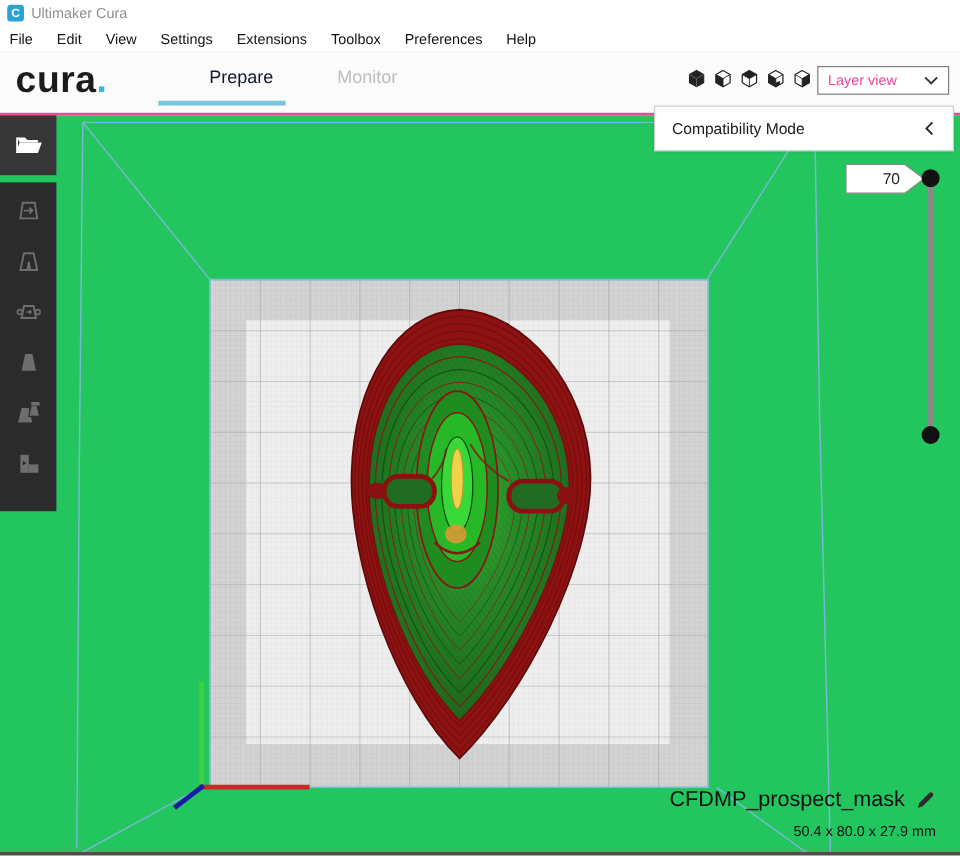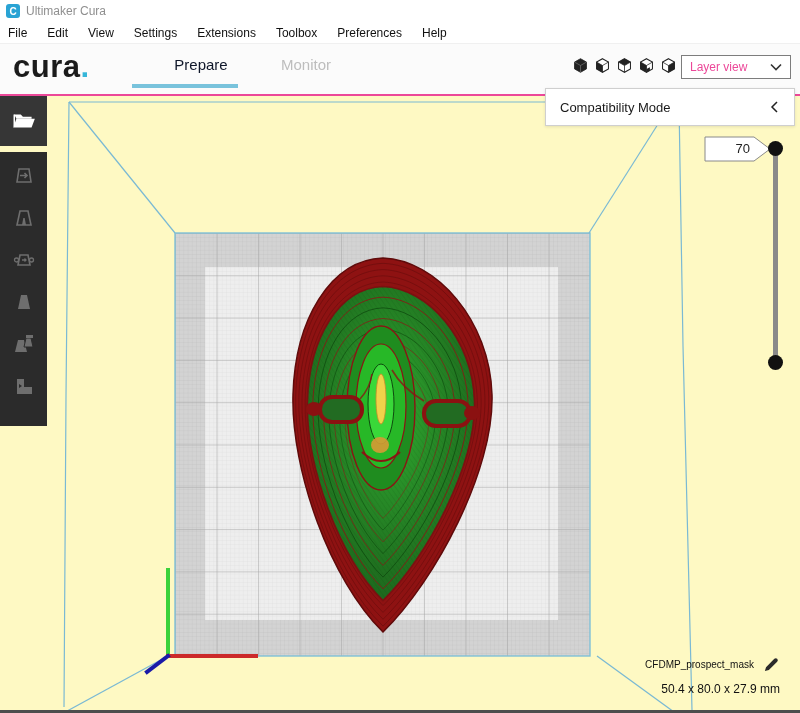--- a/index.html
+++ b/index.html
@@ -29,38 +29,38 @@
   .camera-icons { position:absolute; left:572px; top:13px; display:flex; gap:5px; }
   .camera-icons .cam { width:17px; height:17px; cursor:pointer; }
   .view-dropdown { position:absolute; left:681px; top:11px; width:110px; height:24px;
     border:1px solid #7d7d7d; background:#fff; display:flex; align-items:center;
     justify-content:space-between; padding:0 8px; font-size:12px; color:#ec4899; cursor:pointer; }
   
   .compat-panel { position:absolute; left:545px; top:88px; width:250px; height:38px; background:#fff;
     border:1px solid #cfcfcf; box-shadow:0 1px 3px rgba(0,0,0,0.10); display:flex; align-items:center;
     justify-content:space-between; padding:0 14px; z-index:20; font-size:13px; color:#1a1a1a; }
   
-  .viewport { position:relative; height:617px; background:#fef9c3; overflow:hidden; }
+  .viewport { position:relative; height:617px; background:#22c55e; overflow:hidden; }
   .scene { position:absolute; left:0; top:0; width:800px; height:617px; z-index:1; }
   
   .toolbar-box1 { position:absolute; left:0; top:0; width:47px; height:50px; background:#363636;
     display:flex; align-items:center; justify-content:center; z-index:5; cursor:pointer; }
   .toolbar-box2 { position:absolute; left:0; top:56px; width:47px; height:274px; background:#2b2b2b;
     display:flex; flex-direction:column; align-items:center; padding-top:10px; gap:15px; z-index:5; }
   .tool-btn { width:27px; height:27px; display:flex; align-items:center; justify-content:center; cursor:pointer; }
   
   .layer-label { position:absolute; left:704px; top:40px; width:68px; height:26px; z-index:6; }
   .layer-label .val { position:absolute; right:22px; top:5px; font-size:13px; color:#222; }
   .slider-track { position:absolute; left:773px; top:52px; width:5px; height:214px; background:#8a8a8a; border-radius:2px; z-index:5; cursor:pointer; }
   .slider-handle { position:absolute; left:768px; width:15px; height:15px; border-radius:50%; background:#111; z-index:6; cursor:grab; }
   .slider-handle.top { top:45px; }
   .slider-handle.bottom { top:259px; }
   
   .model-info { position:absolute; right:20px; top:560px; text-align:right; z-index:6; }
-  .model-name-row { display:flex; align-items:center; gap:9px; justify-content:center; font-size:10px; color:#111; }
+  .model-name-row { display:flex; align-items:center; gap:9px; justify-content:center; font-size:18px; color:#111; }
   .model-dims { margin-top:9px; font-size:12px; color:#111; }
   .bottom-bar { position:absolute; left:0; bottom:0; width:100%; height:3px; background:#4d4d4d; z-index:7; }
 </style>
 </head>
 <body>
 
 <div class="titlebar">
   <div class="app-icon">C</div>
   <div class="app-title">Ultimaker Cura</div>
 </div>

